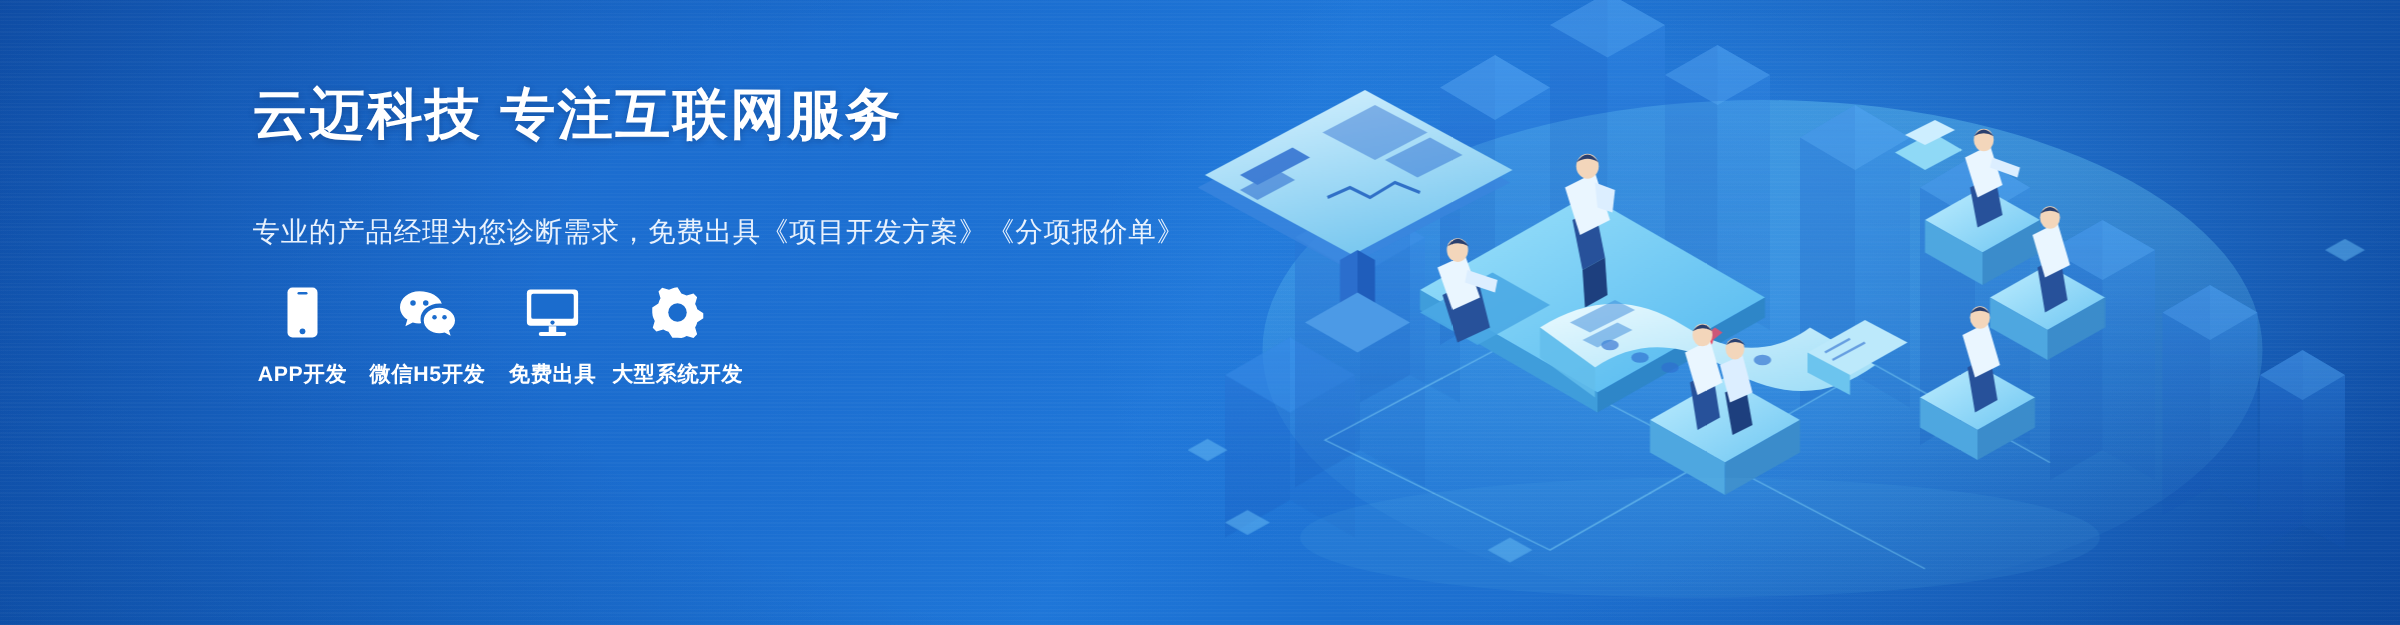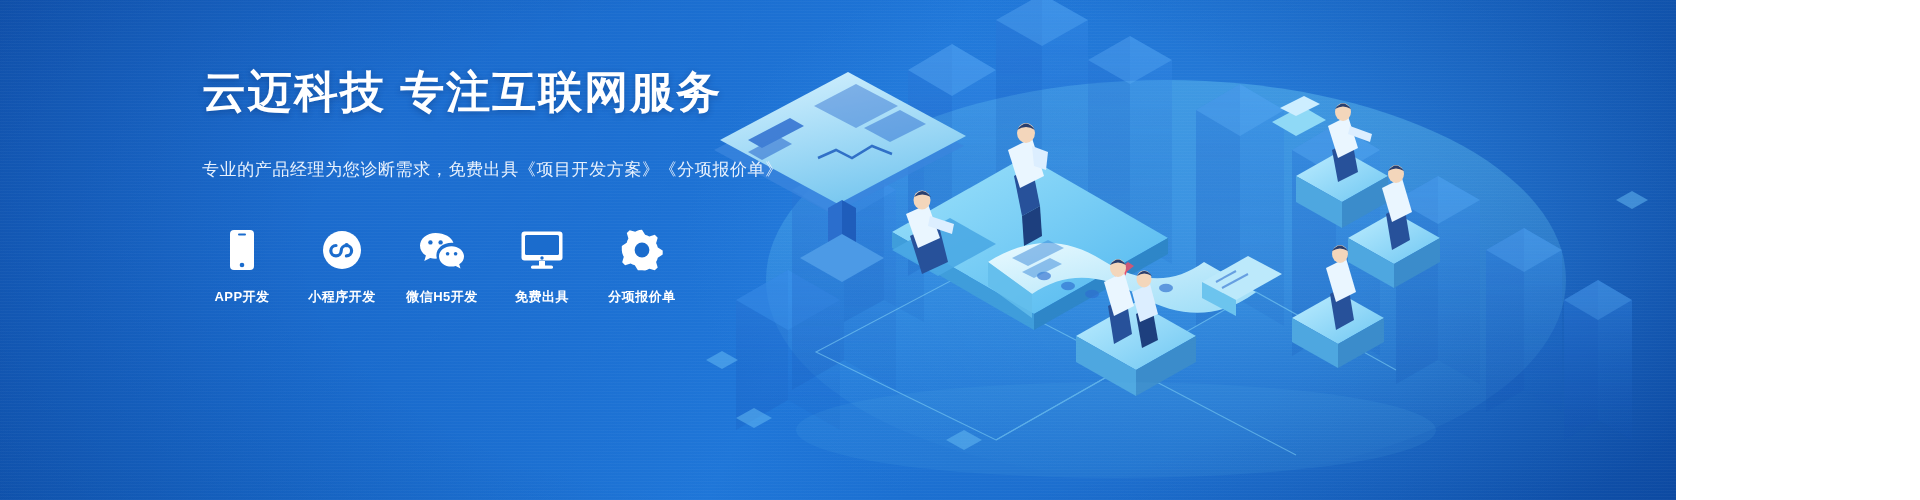--- a/index.html
+++ b/index.html
@@ -3,21 +3,21 @@
 <meta charset="utf-8">
 <style>
   * { box-sizing: border-box; margin: 0; padding: 0; }
   html, body {
     width: 1920px; height: 500px;
     overflow: hidden;
     font-family: "Liberation Sans", "DejaVu Sans", sans-serif;
   }
   .banner {
     position: relative;
-    width: 1676px; height: 500px;
+    width: 1920px; height: 500px;
     background:
       radial-gradient(ellipse 900px 520px at 74% 48%, rgba(60,150,235,0.55) 0%, rgba(30,105,205,0.0) 62%),
       radial-gradient(ellipse 1100px 700px at 22% 30%, rgba(36,120,220,0.55) 0%, rgba(20,80,185,0.0) 70%),
       linear-gradient(118deg, #0d4fae 0%, #1463c4 26%, #1e76d8 50%, #1868c9 72%, #0f52b0 100%);
     overflow: hidden;
   }
   
   .banner::after {
     content: "";
     position: absolute; inset: 0;
@@ -41,23 +41,23 @@
   .headline {
     font-size: 44px;
     font-weight: bold;
     color: #ffffff;
     letter-spacing: 2px;
     line-height: 1.2;
     white-space: nowrap;
     text-shadow: 0 2px 6px rgba(0,30,80,0.30);
   }
   .sub {
-    margin-top: 32px;
+    margin-top: 48px;
     color: #e9f2fd;
-    font-size: 17px;
+    font-size: 22px;
     line-height: 38px;
     letter-spacing: 0.6px;
     white-space: nowrap;
   }
   .sub-line { display: block; }
 
   
   .icon-row {
     position: absolute;
     left: 204px; top: 228px;
@@ -74,21 +74,21 @@
   }
   .icon-glyph {
     height: 44px;
     display: flex;
     align-items: center;
     justify-content: center;
   }
   .icon-glyph svg { display: block; }
   .icon-label {
     margin-top: 16px;
-    font-size: 13px;
+    font-size: 17px;
     color: #ffffff;
     font-weight: bold;
     letter-spacing: 0.5px;
     white-space: nowrap;
   }
 
   
   .illus {
     position: absolute;
     right: 0; top: 0;
@@ -357,32 +357,20 @@
       <span class="icon-glyph">
         <svg width="26" height="42" viewBox="0 0 26 42" xmlns="http://www.w3.org/2000/svg">
           <rect x="1" y="1" width="24" height="40" rx="4" fill="#ffffff"></rect>
           <rect x="9" y="4.5" width="8" height="2" rx="1" fill="#1b6ccd"></rect>
           <circle cx="13" cy="36" r="2.3" fill="#1b6ccd"></circle>
         </svg>
       </span>
       <span class="icon-label">APP开发</span>
     </div>
 
-    <div class="icon-item">
-      <span class="icon-glyph">
-        <svg width="40" height="40" viewBox="0 0 40 40" xmlns="http://www.w3.org/2000/svg">
-          <circle cx="20" cy="20" r="19" fill="#ffffff"></circle>
-          <path d="M14 15.5
-                   a5.2 5.2 0 1 0 5.2 5.2
-                   a5.2 5.2 0 1 1 5.2 5.2" fill="none" stroke="#1b6ccd" stroke-width="3.2" stroke-linecap="round"></path>
-          <circle cx="24.6" cy="15.2" r="2.1" fill="#1b6ccd"></circle>
-        </svg>
-      </span>
-      <span class="icon-label">小程序开发</span>
-    </div>
 
     <div class="icon-item">
       <span class="icon-glyph">
         <svg width="48" height="40" viewBox="0 0 48 40" xmlns="http://www.w3.org/2000/svg">
           <path d="M17.5 3C8.9 3 2 8.7 2 15.7c0 4 2.3 7.6 5.9 9.9L6.3 31l5.9-3.1c1.7.5 3.5.8 5.3.8.5 0 1 0 1.5-.1-.4-1.1-.6-2.2-.6-3.4 0-6.9 6.8-12.4 15.2-12.4.6 0 1.2 0 1.8.1C33.8 7.3 26.5 3 17.5 3z" fill="#ffffff"></path>
           <circle cx="12.4" cy="12.4" r="2.2" fill="#1b6ccd"></circle>
           <circle cx="22.6" cy="12.4" r="2.2" fill="#1b6ccd"></circle>
           <path d="M46 26.4c0-5.6-5.6-10.2-12.5-10.2S21 20.8 21 26.4c0 5.6 5.6 10.2 12.5 10.2 1.5 0 2.9-.2 4.2-.6l4.8 2.5-1.3-4.2c2.9-1.9 4.8-4.7 4.8-7.9z" fill="#ffffff"></path>
           <circle cx="29.6" cy="23.8" r="1.8" fill="#1b6ccd"></circle>
           <circle cx="37.6" cy="23.8" r="1.8" fill="#1b6ccd"></circle>
@@ -404,18 +392,18 @@
       <span class="icon-label">免费出具</span>
     </div>
 
     <div class="icon-item">
       <span class="icon-glyph">
         <svg width="42" height="42" viewBox="0 0 42 42" xmlns="http://www.w3.org/2000/svg">
           <path d="M21 0.8l3.1 4.9a16.6 16.6 0 0 1 4.2 1.7l5.5-1.6 2.9 2.9-1.6 5.5c.8 1.3 1.3 2.7 1.7 4.2l4.9 3.1v4.1l-4.9 3.1c-.4 1.5-.9 2.9-1.7 4.2l1.6 5.5-2.9 2.9-5.5-1.6c-1.3.8-2.7 1.3-4.2 1.7L21 41.2h-4.1l-3.1-4.9c-1.5-.4-2.9-.9-4.2-1.7l-5.5 1.6-2.9-2.9 1.6-5.5a16.6 16.6 0 0 1-1.7-4.2L0.8 21v-4.1l4.9-3.1c.4-1.5.9-2.9 1.7-4.2L5.8 4.1l2.9-2.9 5.5 1.6c1.3-.8 2.7-1.3 4.2-1.7L21 0.8z" fill="#ffffff"></path>
           <circle cx="21" cy="21" r="7.4" fill="#1b6ccd"></circle>
         </svg>
       </span>
-      <span class="icon-label">分项报价单</span>
+      <span class="icon-label">大型系统开发</span>
     </div>
 
   </div>
 
 </div>
 
 </body></html>

